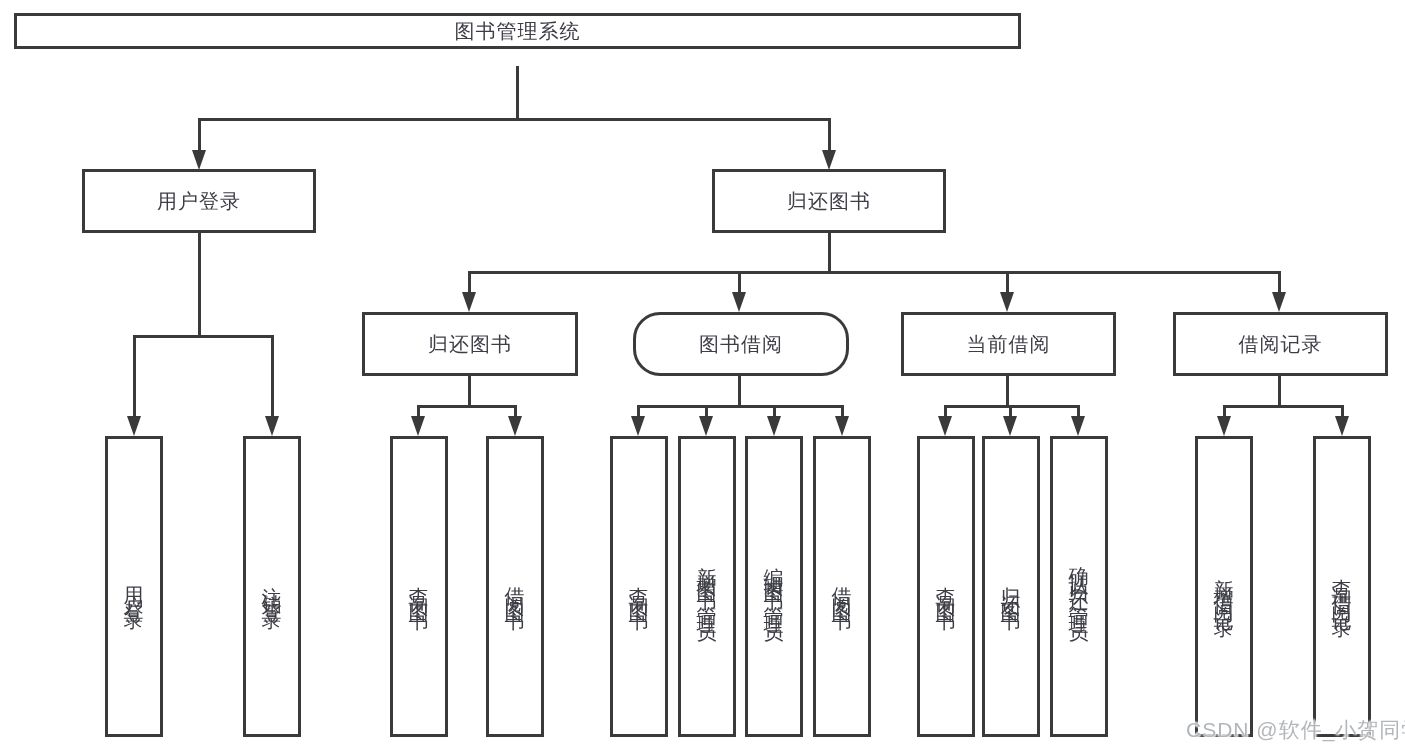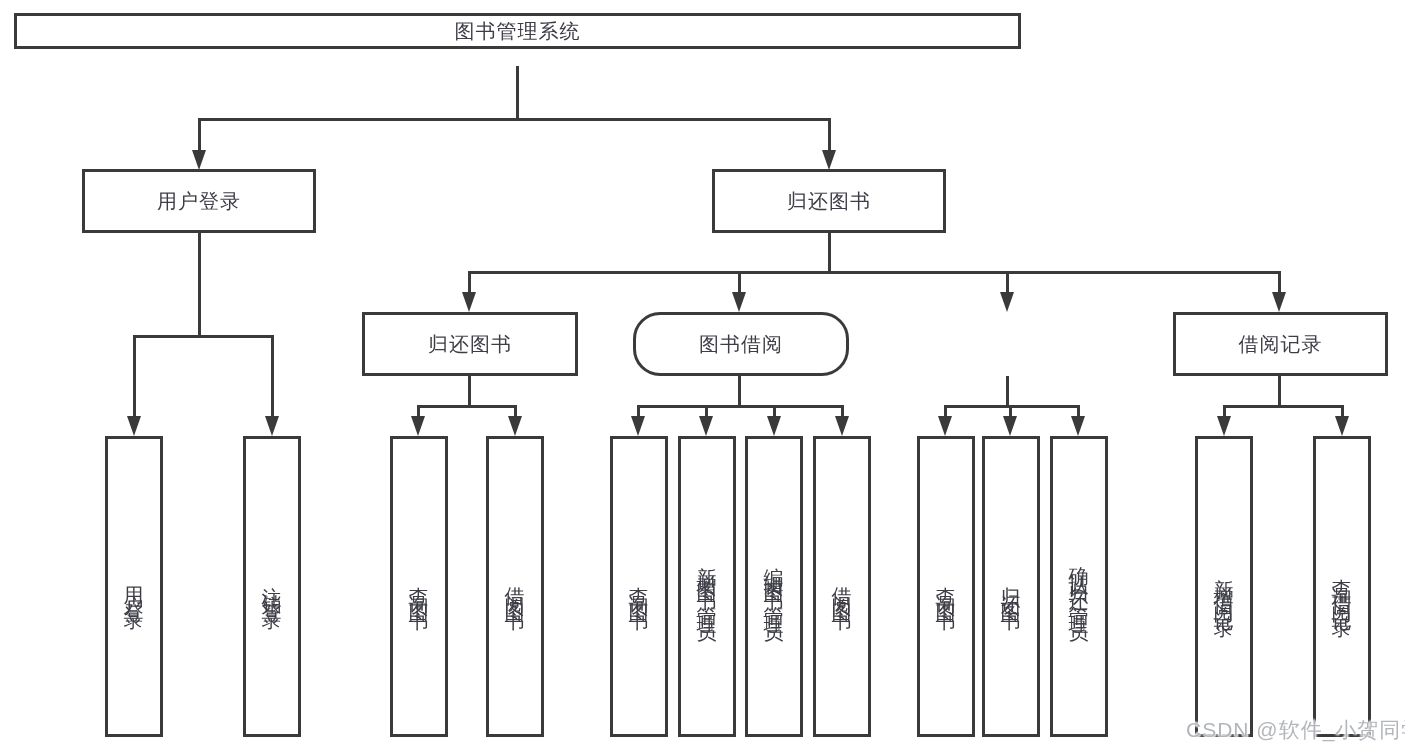--- a/index.html
+++ b/index.html
@@ -122,20 +122,21 @@
   <div class="arrow" style="left:462px;top:292px;"></div>
   <div class="vline" style="left:738px;top:271px;height:21px;"></div>
   <div class="arrow" style="left:732px;top:292px;"></div>
   <div class="vline" style="left:1006px;top:271px;height:21px;"></div>
   <div class="arrow" style="left:1000px;top:292px;"></div>
   <div class="vline" style="left:1278px;top:271px;height:21px;"></div>
   <div class="arrow" style="left:1272px;top:292px;"></div>
 
   <div class="node" id="b-newbook">归还图书</div>
   <div class="node" id="b-borrow">图书借阅</div>
+  <div class="node" id="b-current">当前借阅</div>
   <div class="node" id="b-records">借阅记录</div>
 
   <div class="vline" style="left:468px;top:376px;height:32px;"></div>
   <div class="hline" style="left:417px;top:405px;width:100px;"></div>
   <div class="vline" style="left:417px;top:405px;height:12px;"></div>
   <div class="arrow" style="left:411px;top:416px;"></div>
   <div class="vline" style="left:514px;top:405px;height:12px;"></div>
   <div class="arrow" style="left:508px;top:416px;"></div>
 
   <div class="vline" style="left:738px;top:376px;height:32px;"></div>

